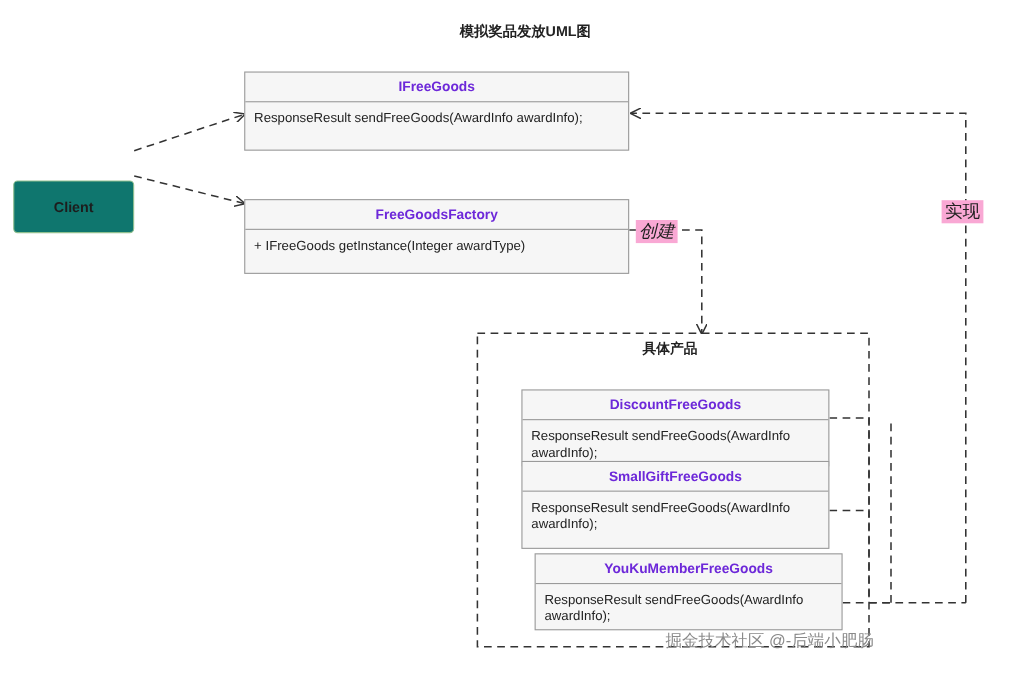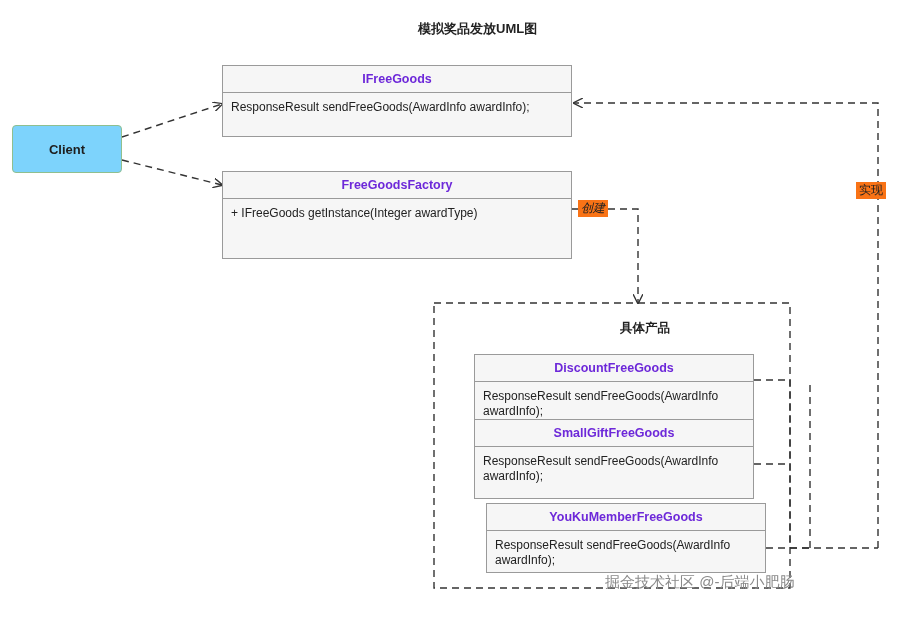--- a/index.html
+++ b/index.html
@@ -49,44 +49,45 @@
   }
   .uml-body {
     font-size: 12px;
     padding: 7px 8px;
     box-sizing: border-box;
     color: #222;
     line-height: 1.25;
   }
   .client-box {
     position: absolute;
-    background: #7dd3fc;
+    background: #0f766e;
     border: 1px solid #8fbf8f;
     border-radius: 4px;
     display: flex;
     align-items: center;
     justify-content: center;
     font-size: 13px;
     font-weight: bold;
     color: #1d1d1d;
     box-sizing: border-box;
+    margin-top: 39px;
   }
   .group-label {
     position: absolute;
     font-size: 12.5px;
     font-weight: bold;
     background: #ffffff;
     padding: 0 6px;
     color: #222;
     white-space: nowrap;
   }
   .edge-label {
     position: absolute;
-    font-size: 12px;
-    background: #f97316;
+    font-size: 16px;
+    background: #f9a8d4;
     padding: 0 3px;
     color: #222;
     white-space: nowrap;
   }
   .watermark {
     position: absolute;
     font-size: 15px;
     color: #8a8a8a;
     white-space: nowrap;
     margin-left: 11px;
@@ -125,30 +126,30 @@
 
   <div class="client-box" style="left:12px; top:125px; width:110px; height:48px;">
     <span>Client</span>
   </div>
 
   <div class="uml-box" style="left:222px; top:65px; width:350px; height:72px;">
     <div class="uml-head">IFreeGoods</div>
     <div class="uml-body">ResponseResult sendFreeGoods(AwardInfo awardInfo);</div>
   </div>
 
-  <div class="uml-box" style="left:222px; top:171px; width:350px; height:88px;">
+  <div class="uml-box" style="left:222px; top:181px; width:350px; height:68px;">
     <div class="uml-head">FreeGoodsFactory</div>
     <div class="uml-body">+ IFreeGoods getInstance(Integer awardType)</div>
   </div>
 
   <div class="edge-label" style="left:578px; top:200px;font-style:italic;">创建</div>
 
   <div class="edge-label" style="left:856px; top:182px;">实现</div>
 
-  <div class="group-label" style="left:578px; top:320px;margin-left:36px;">具体产品</div>
+  <div class="group-label" style="left:578px; top:309px;">具体产品</div>
 
   <div class="uml-box" style="left:474px; top:335px; width:280px; height:70px;margin-top:19px;">
     <div class="uml-head">DiscountFreeGoods</div>
     <div class="uml-body">ResponseResult sendFreeGoods(AwardInfo awardInfo);</div>
   </div>
 
   <div class="uml-box" style="left:474px; top:419px; width:280px; height:80px;">
     <div class="uml-head">SmallGiftFreeGoods</div>
     <div class="uml-body">ResponseResult sendFreeGoods(AwardInfo awardInfo);</div>
   </div>

